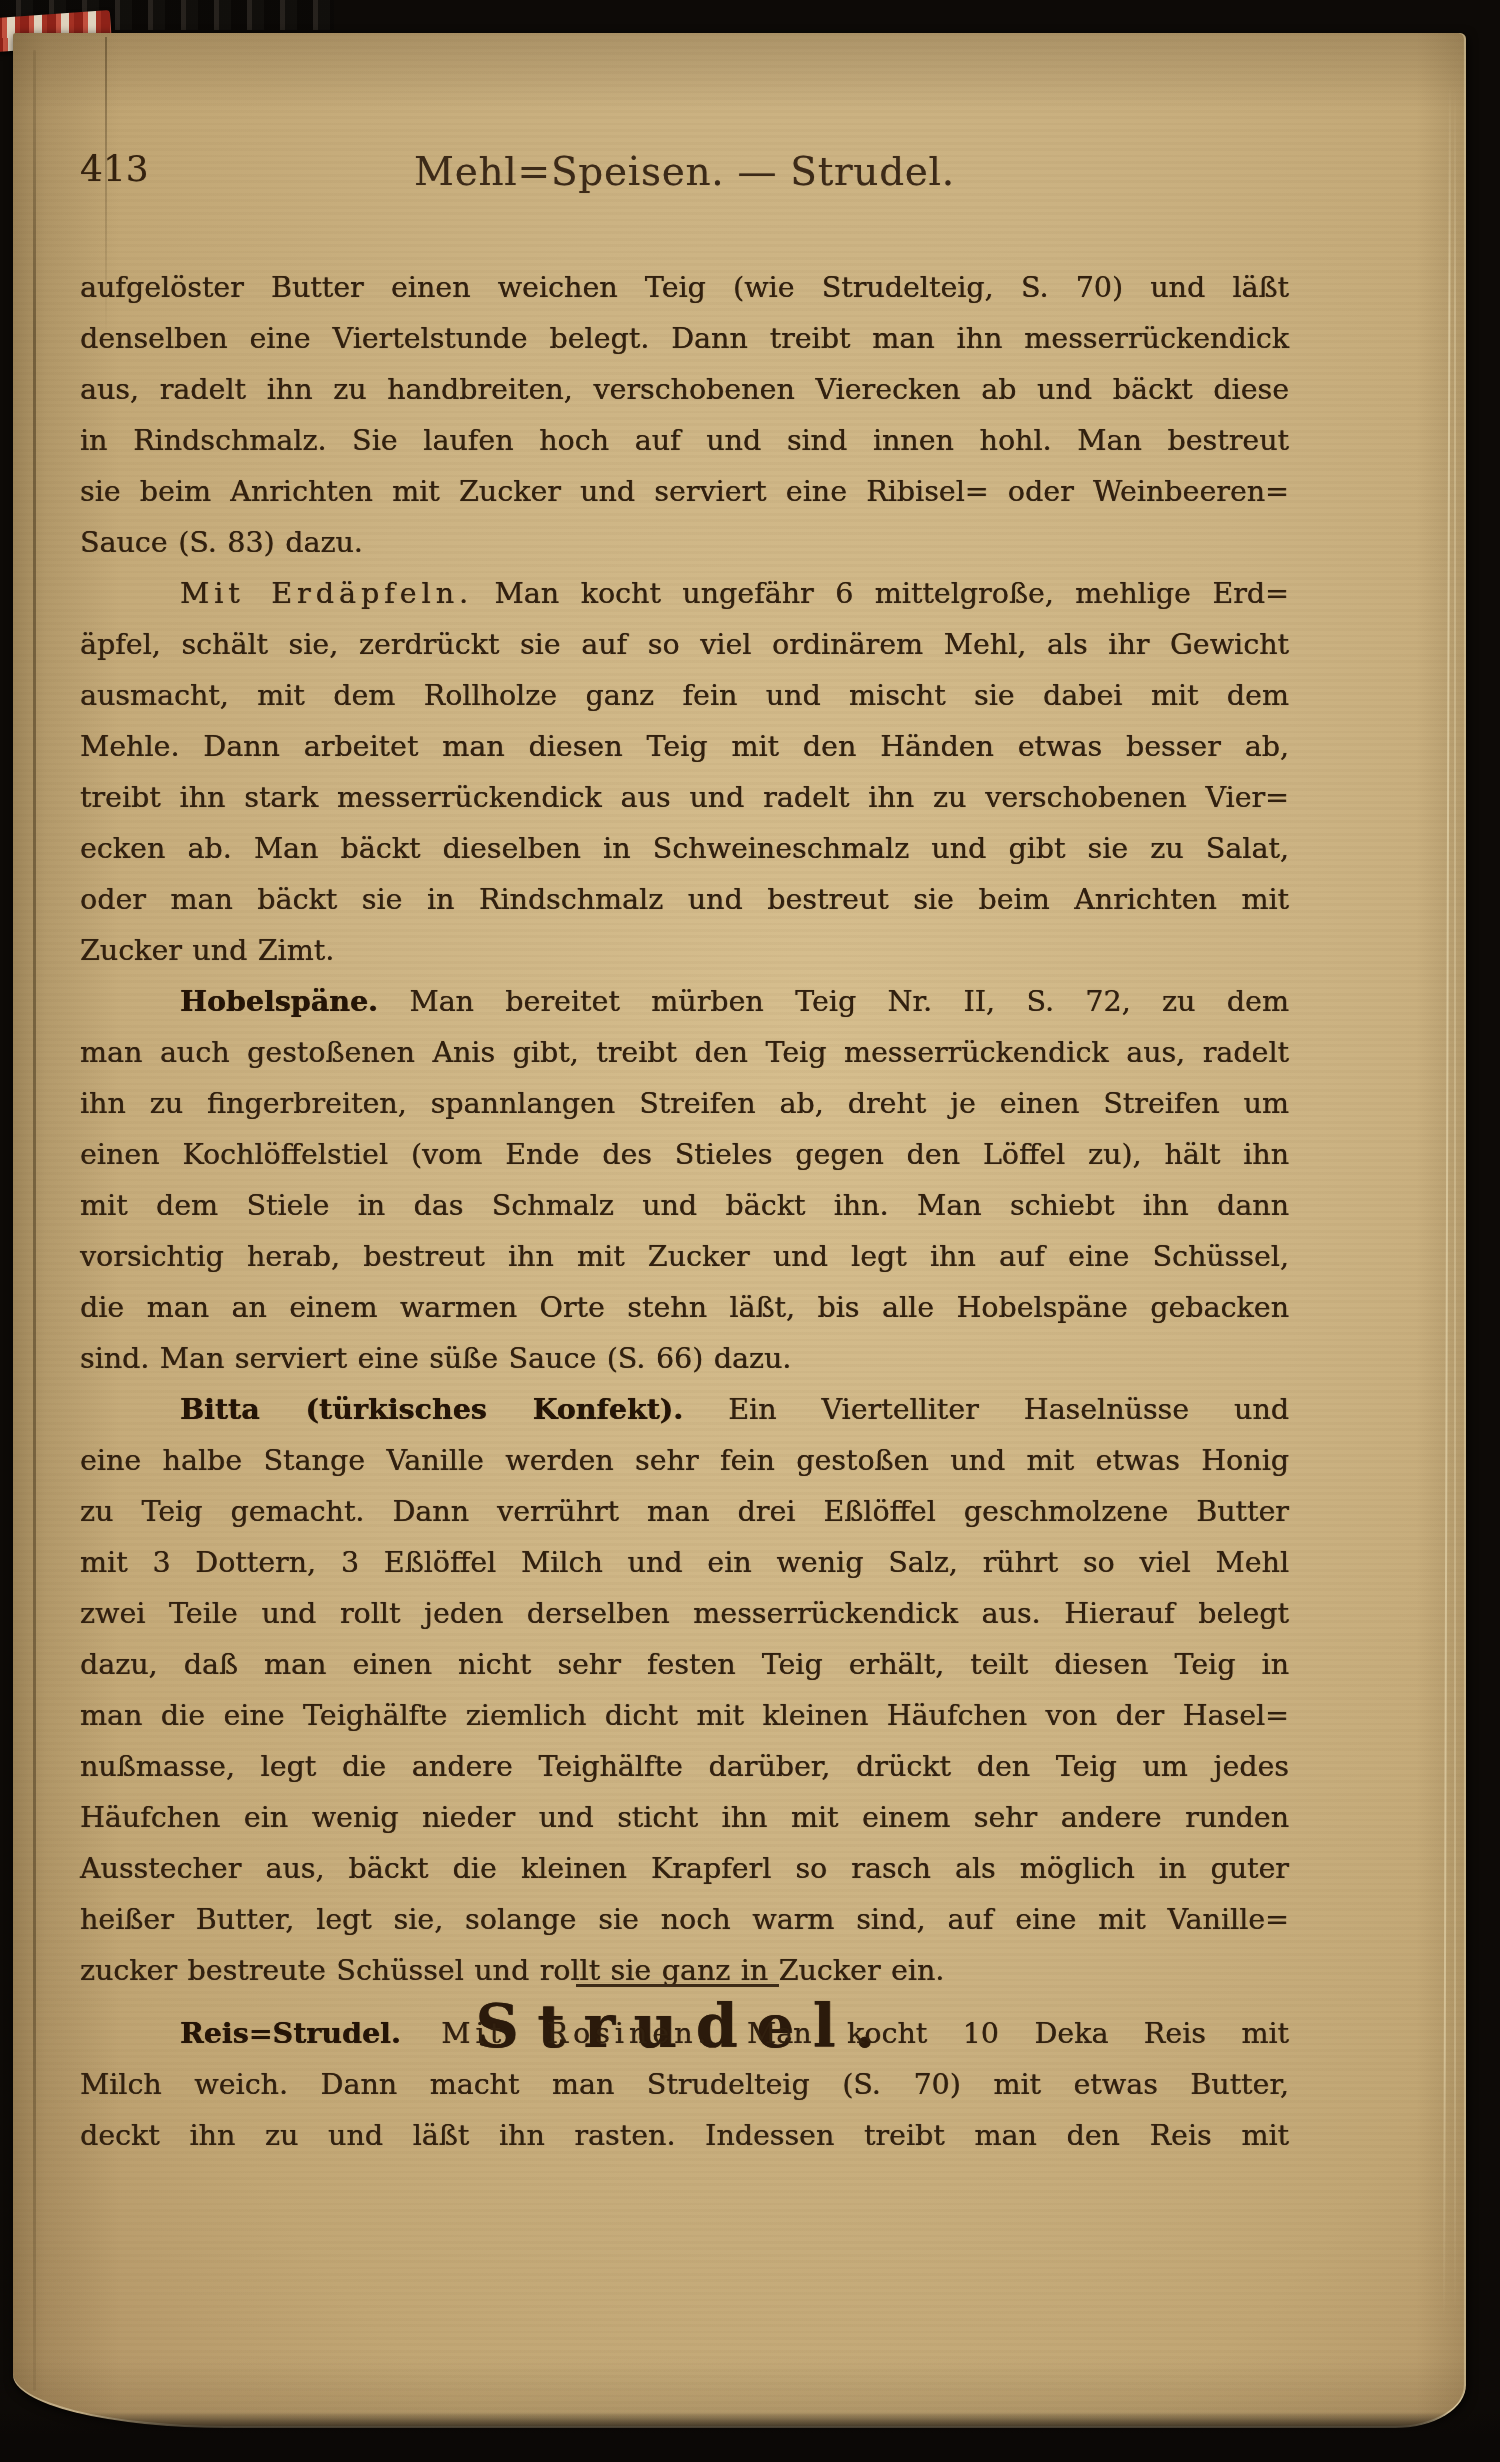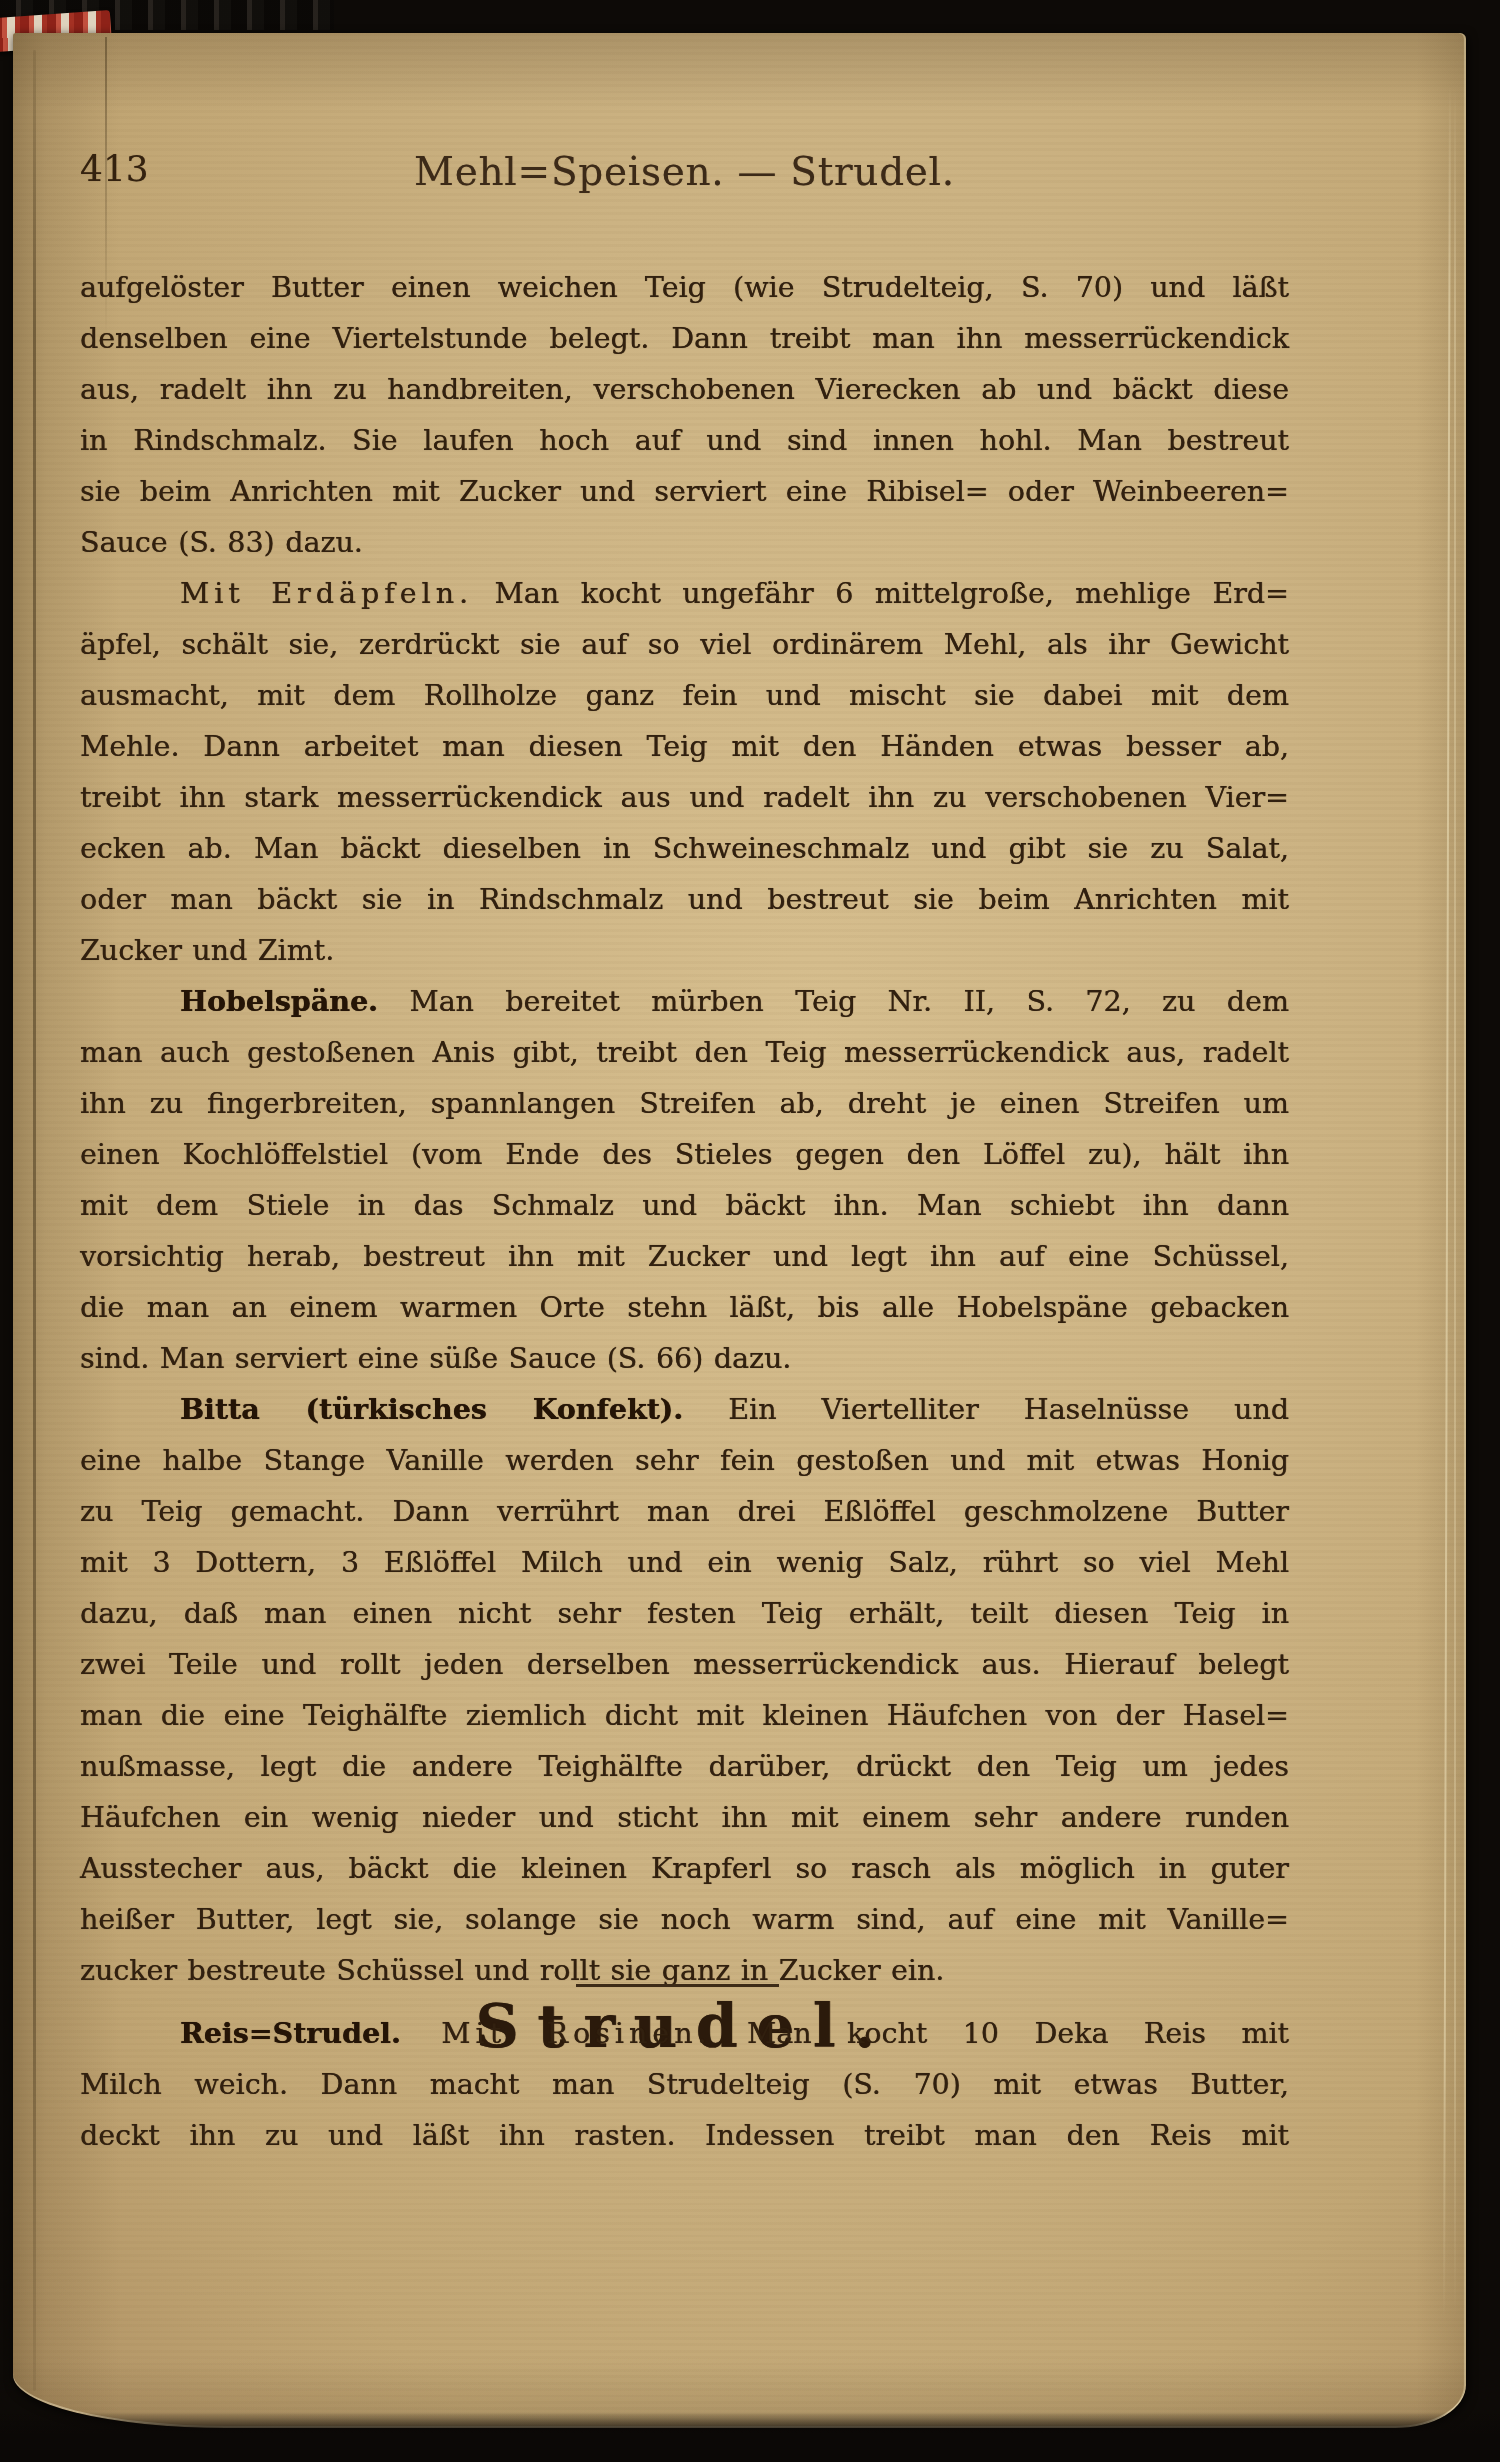--- a/index.html
+++ b/index.html
@@ -132,22 +132,22 @@
       <div class="line"><span class="seg-r">ihn zu fingerbreiten, spannlangen Streifen ab, dreht je einen Streifen um</span></div>
       <div class="line"><span class="seg-r">einen Kochlöffelstiel (vom Ende des Stieles gegen den Löffel zu), hält ihn</span></div>
       <div class="line"><span class="seg-r">mit dem Stiele in das Schmalz und bäckt ihn. Man schiebt ihn dann</span></div>
       <div class="line"><span class="seg-r">vorsichtig herab, bestreut ihn mit Zucker und legt ihn auf eine Schüssel,</span></div>
       <div class="line"><span class="seg-r">die man an einem warmen Orte stehn läßt, bis alle Hobelspäne gebacken</span></div>
       <div class="line last"><span class="seg-r">sind. Man serviert eine süße Sauce (S. 66) dazu.</span></div>
       <div class="line indent"><span class="seg-b">Bitta (türkisches Konfekt).</span><span class="seg-r"> Ein Viertelliter Haselnüsse und</span></div>
       <div class="line"><span class="seg-r">eine halbe Stange Vanille werden sehr fein gestoßen und mit etwas Honig</span></div>
       <div class="line"><span class="seg-r">zu Teig gemacht. Dann verrührt man drei Eßlöffel geschmolzene Butter</span></div>
       <div class="line"><span class="seg-r">mit 3 Dottern, 3 Eßlöffel Milch und ein wenig Salz, rührt so viel Mehl</span></div>
+      <div class="line"><span class="seg-r">zwei Teile und rollt jeden derselben messerrückendick aus. Hierauf belegt</span></div>
       <div class="line"><span class="seg-r">dazu, daß man einen nicht sehr festen Teig erhält, teilt diesen Teig in</span></div>
-      <div class="line"><span class="seg-r">zwei Teile und rollt jeden derselben messerrückendick aus. Hierauf belegt</span></div>
       <div class="line"><span class="seg-r">man die eine Teighälfte ziemlich dicht mit kleinen Häufchen von der Hasel=</span></div>
       <div class="line"><span class="seg-r">nußmasse, legt die andere Teighälfte darüber, drückt den Teig um jedes</span></div>
       <div class="line"><span class="seg-r">Häufchen ein wenig nieder und sticht ihn mit einem sehr andere runden</span></div>
       <div class="line"><span class="seg-r">Ausstecher aus, bäckt die kleinen Krapferl so rasch als möglich in guter</span></div>
       <div class="line"><span class="seg-r">heißer Butter, legt sie, solange sie noch warm sind, auf eine mit Vanille=</span></div>
       <div class="line last"><span class="seg-r">zucker bestreute Schüssel und rollt sie ganz in Zucker ein.</span></div>
     </div>
 
   <div class="divider"></div>
   <div class="section-heading">Strudel.</div>

